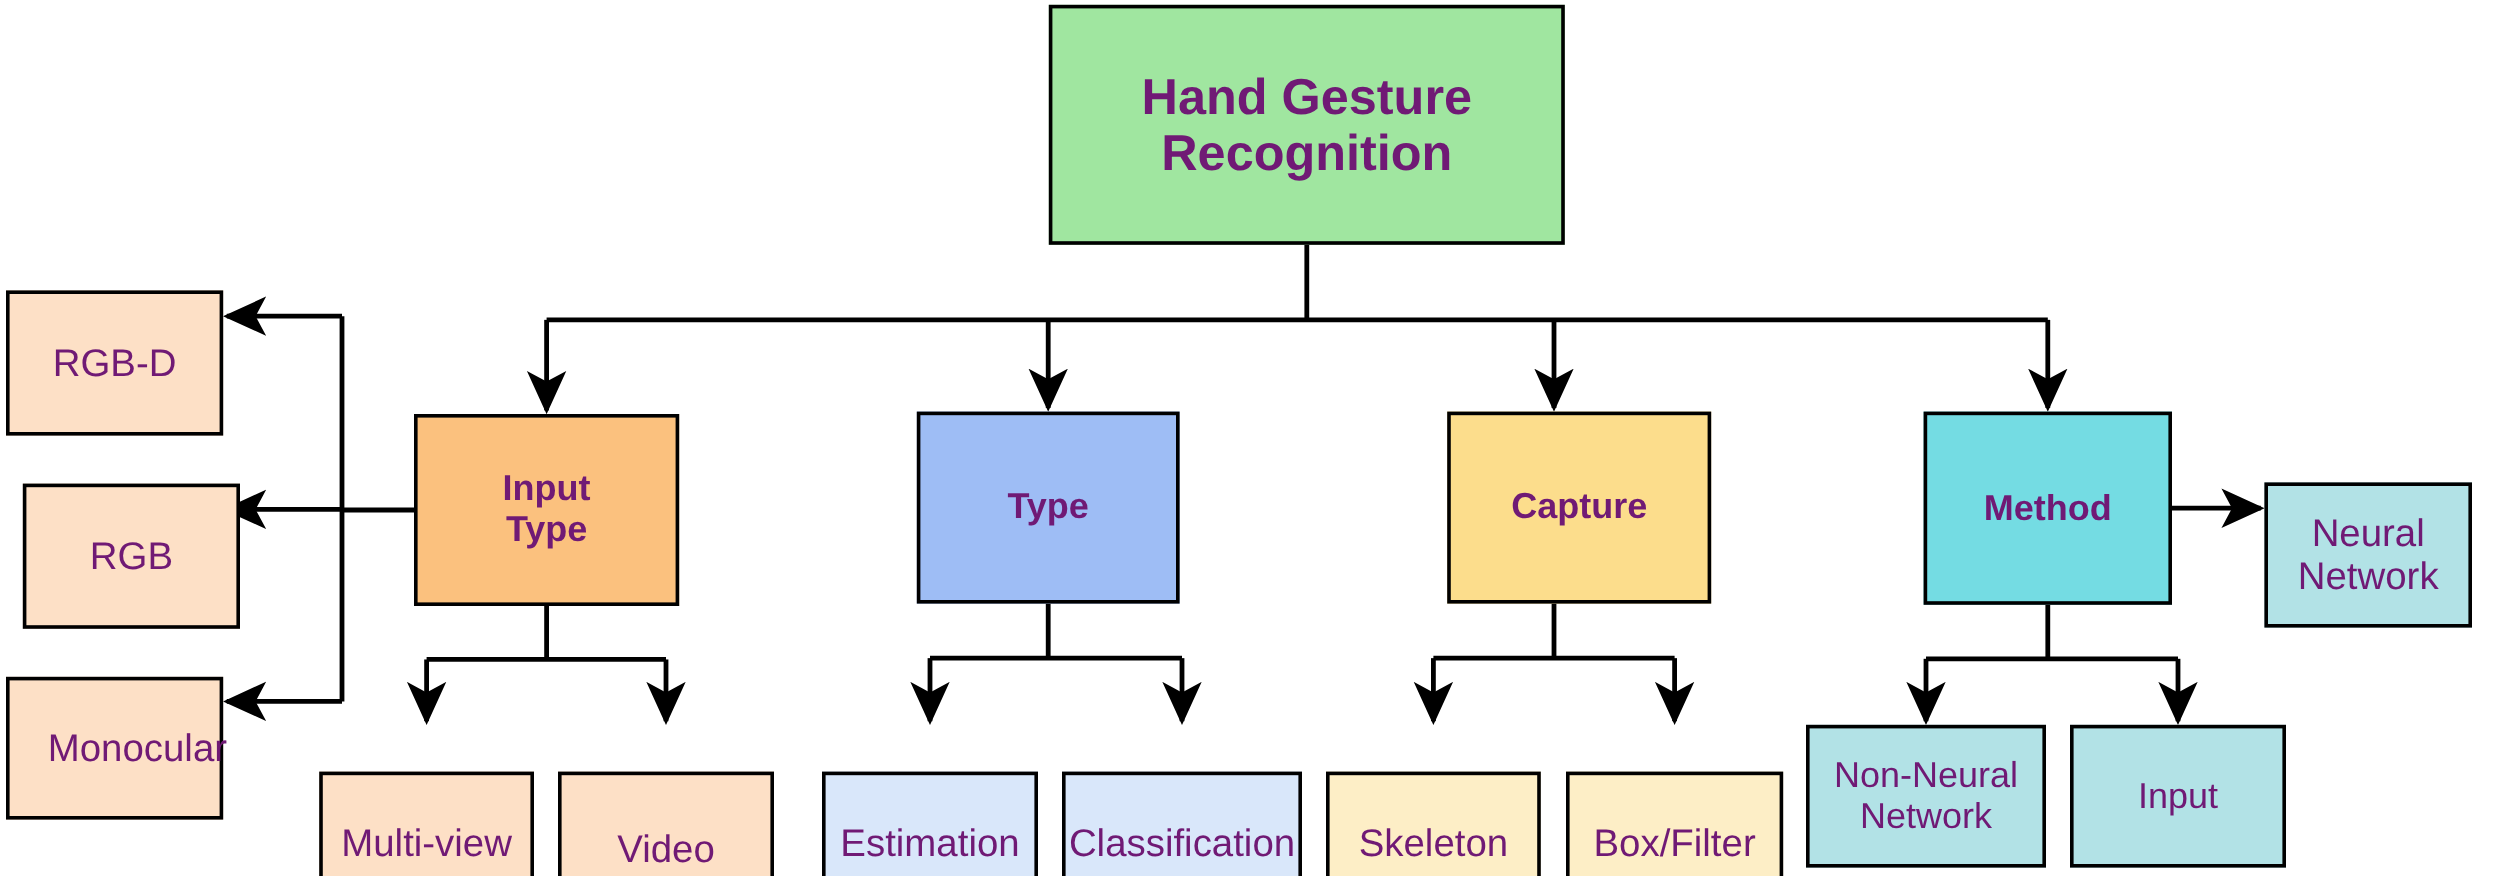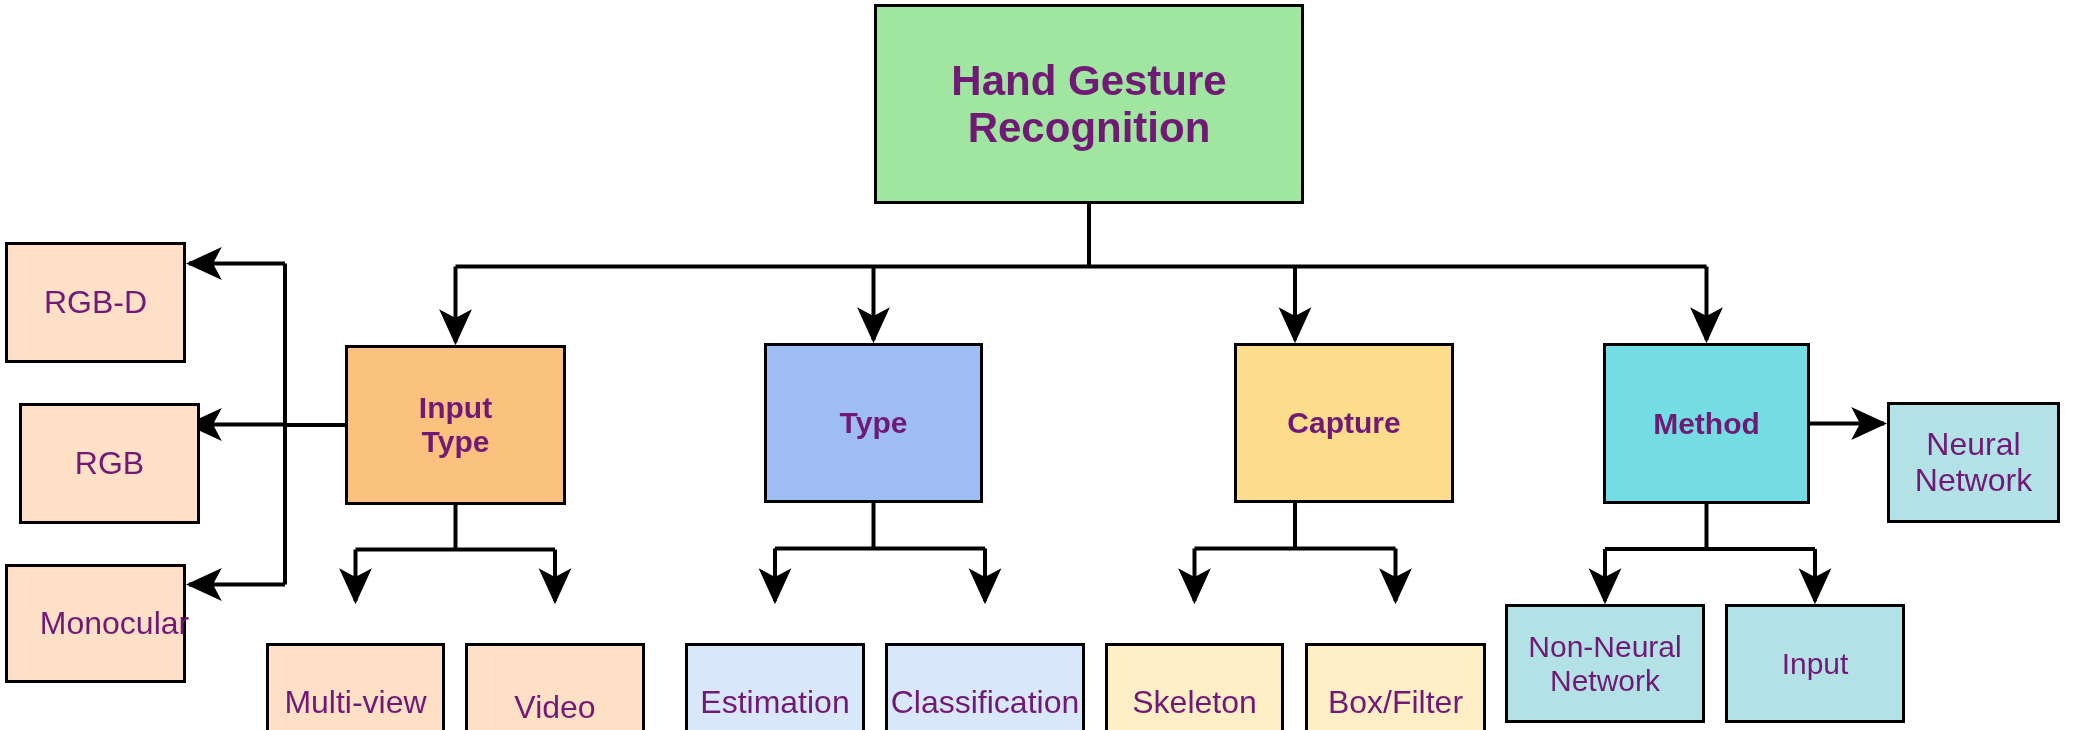--- a/index.html
+++ b/index.html
@@ -80,21 +80,21 @@
         <path d="M285,584.5 L189,584.5" marker-end="url(#arrowhead)"></path>
         <path d="M1810,423.5 L1884,423.5" marker-end="url(#arrowhead)"></path>
       </g>
   </svg>
   <div id="nodes">
       <div class="node root" style="left: 874px; top: 4px; width: 430px; height: 200px; background: rgb(160, 230, 160);"><span>Hand Gesture
 Recognition</span></div>
       <div class="node level1" style="left: 345px; top: 345px; width: 221px; height: 160px; background: rgb(251, 193, 126);"><span>Input
 Type</span></div>
       <div class="node level1" style="left: 764px; top: 343px; width: 219px; height: 160px; background: rgb(158, 189, 245);"><span>Type</span></div>
-      <div class="node level1" style="left: 1234px; top: 343px; width: 220px; height: 160px; background: rgb(252, 221, 140);"><span>Capture</span></div>
+      <div class="node level1" style="left: 1206px; top: 343px; width: 220px; height: 160px; background: rgb(252, 221, 140);"><span>Capture</span></div>
       <div class="node level1" style="left: 1603px; top: 343px; width: 207px; height: 161px; background: rgb(116, 220, 227);"><span>Method</span></div>
       <div class="node leaf" style="left: 5px; top: 203px; width: 181px; height: 121px; background: rgb(253, 224, 198);"><span>RGB-D</span></div>
       <div class="node leaf" style="left: 19px; top: 364px; width: 181px; height: 121px; background: rgb(253, 224, 198);"><span>RGB</span></div>
       <div class="node leaf" style="left: 5px; top: 525px; width: 181px; height: 119px; background: rgb(253, 224, 198); padding-left: 38px;"><span>Monocular</span></div>
       <div class="node leaf" style="left: 1887px; top: 363px; width: 173px; height: 121px; background: rgb(178, 226, 230);"><span>Neural
 Network</span></div>
       <div class="node leaf" style="left: 266px; top: 604px; width: 179px; height: 119px; background: rgb(253, 224, 198);"><span>Multi-view</span></div>
       <div class="node leaf" style="left: 465px; top: 604px; width: 180px; height: 129px; background: rgb(253, 224, 198);"><span>Video</span></div>
       <div class="node leaf" style="left: 685px; top: 604px; width: 180px; height: 119px; background: rgb(217, 231, 250);"><span>Estimation</span></div>
       <div class="node leaf" style="left: 885px; top: 604px; width: 200px; height: 119px; background: rgb(217, 231, 250);"><span>Classification</span></div>

